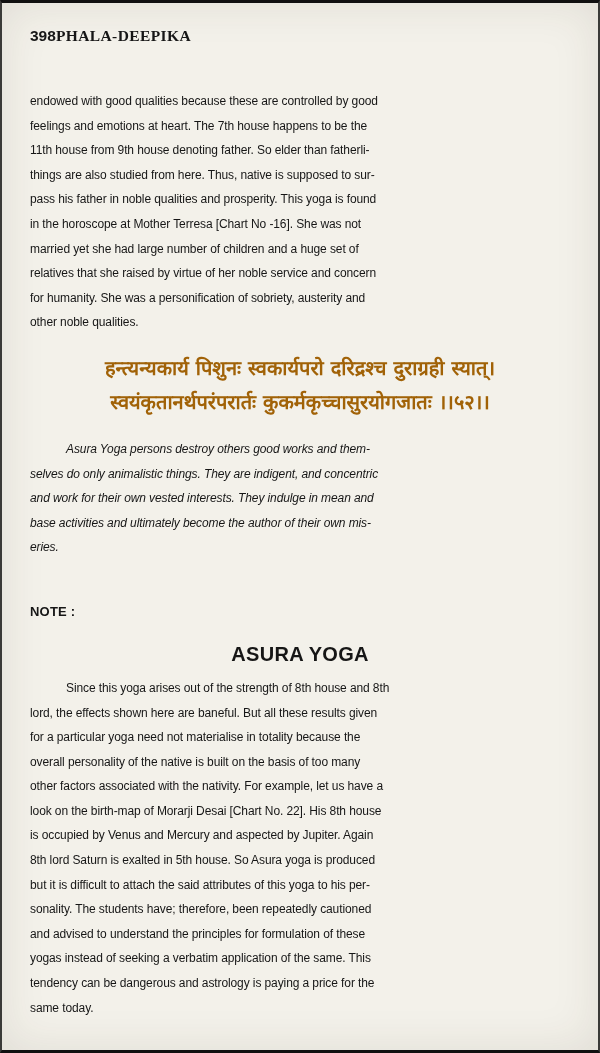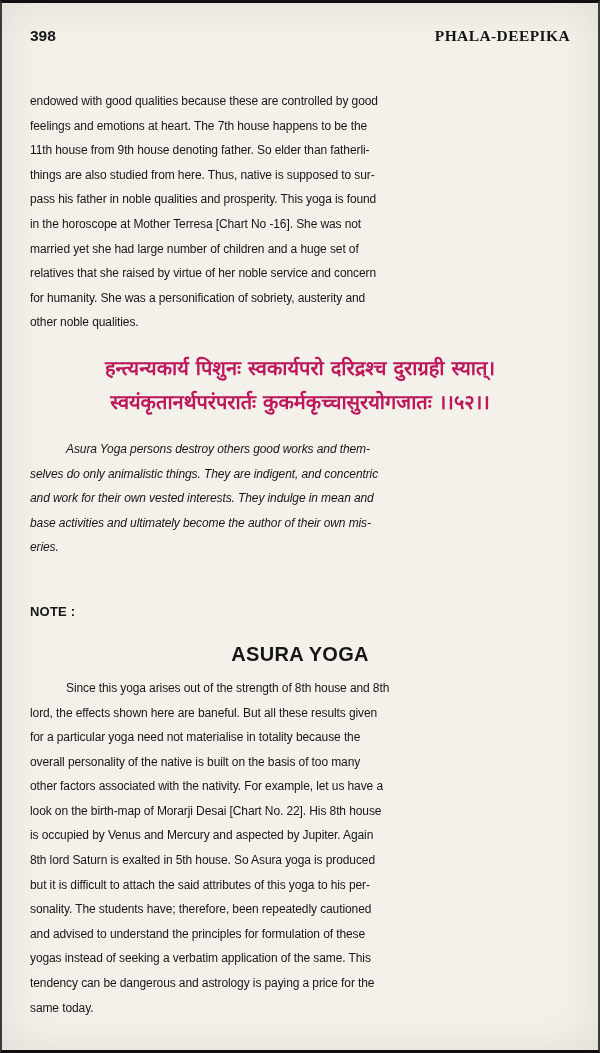--- a/index.html
+++ b/index.html
@@ -15,21 +15,20 @@
     border-bottom: 3px solid #101010;
     border-left: 2px solid #3a3a38;
     border-right: 2px solid #3a3a38;
     padding: 20px 28px 0 28px;
     overflow: hidden;
     box-shadow: inset 0 0 45px rgba(60,50,30,0.10);
   }
 
   .page-header {
     display: flex;
-    justify-content: space-between;
     align-items: baseline;
     font-weight: bold;
     font-size: 15.5px;
     margin-bottom: 44px;
     padding-top: 4px;
   }
   .book-title { letter-spacing: 0.4px; font-family: Liberation Serif, serif; }
 
   .body-text {
     white-space: pre-line;
@@ -49,21 +48,21 @@
     margin-top: 22px;
   }
 
   .sanskrit {
     text-align: center;
     margin-top: 16px;
     font-family: "DejaVu Sans", sans-serif;
     font-size: 20px;
     line-height: 34px;
     font-weight: 600;
-    color: #be185d;
+    color: #a16207;
   }
 
   .translation { margin-top: 18px; }
 
   .note-label {
     margin-top: 44px;
     font-weight: bold;
     font-size: 13px;
     letter-spacing: 0.2px;
   }

